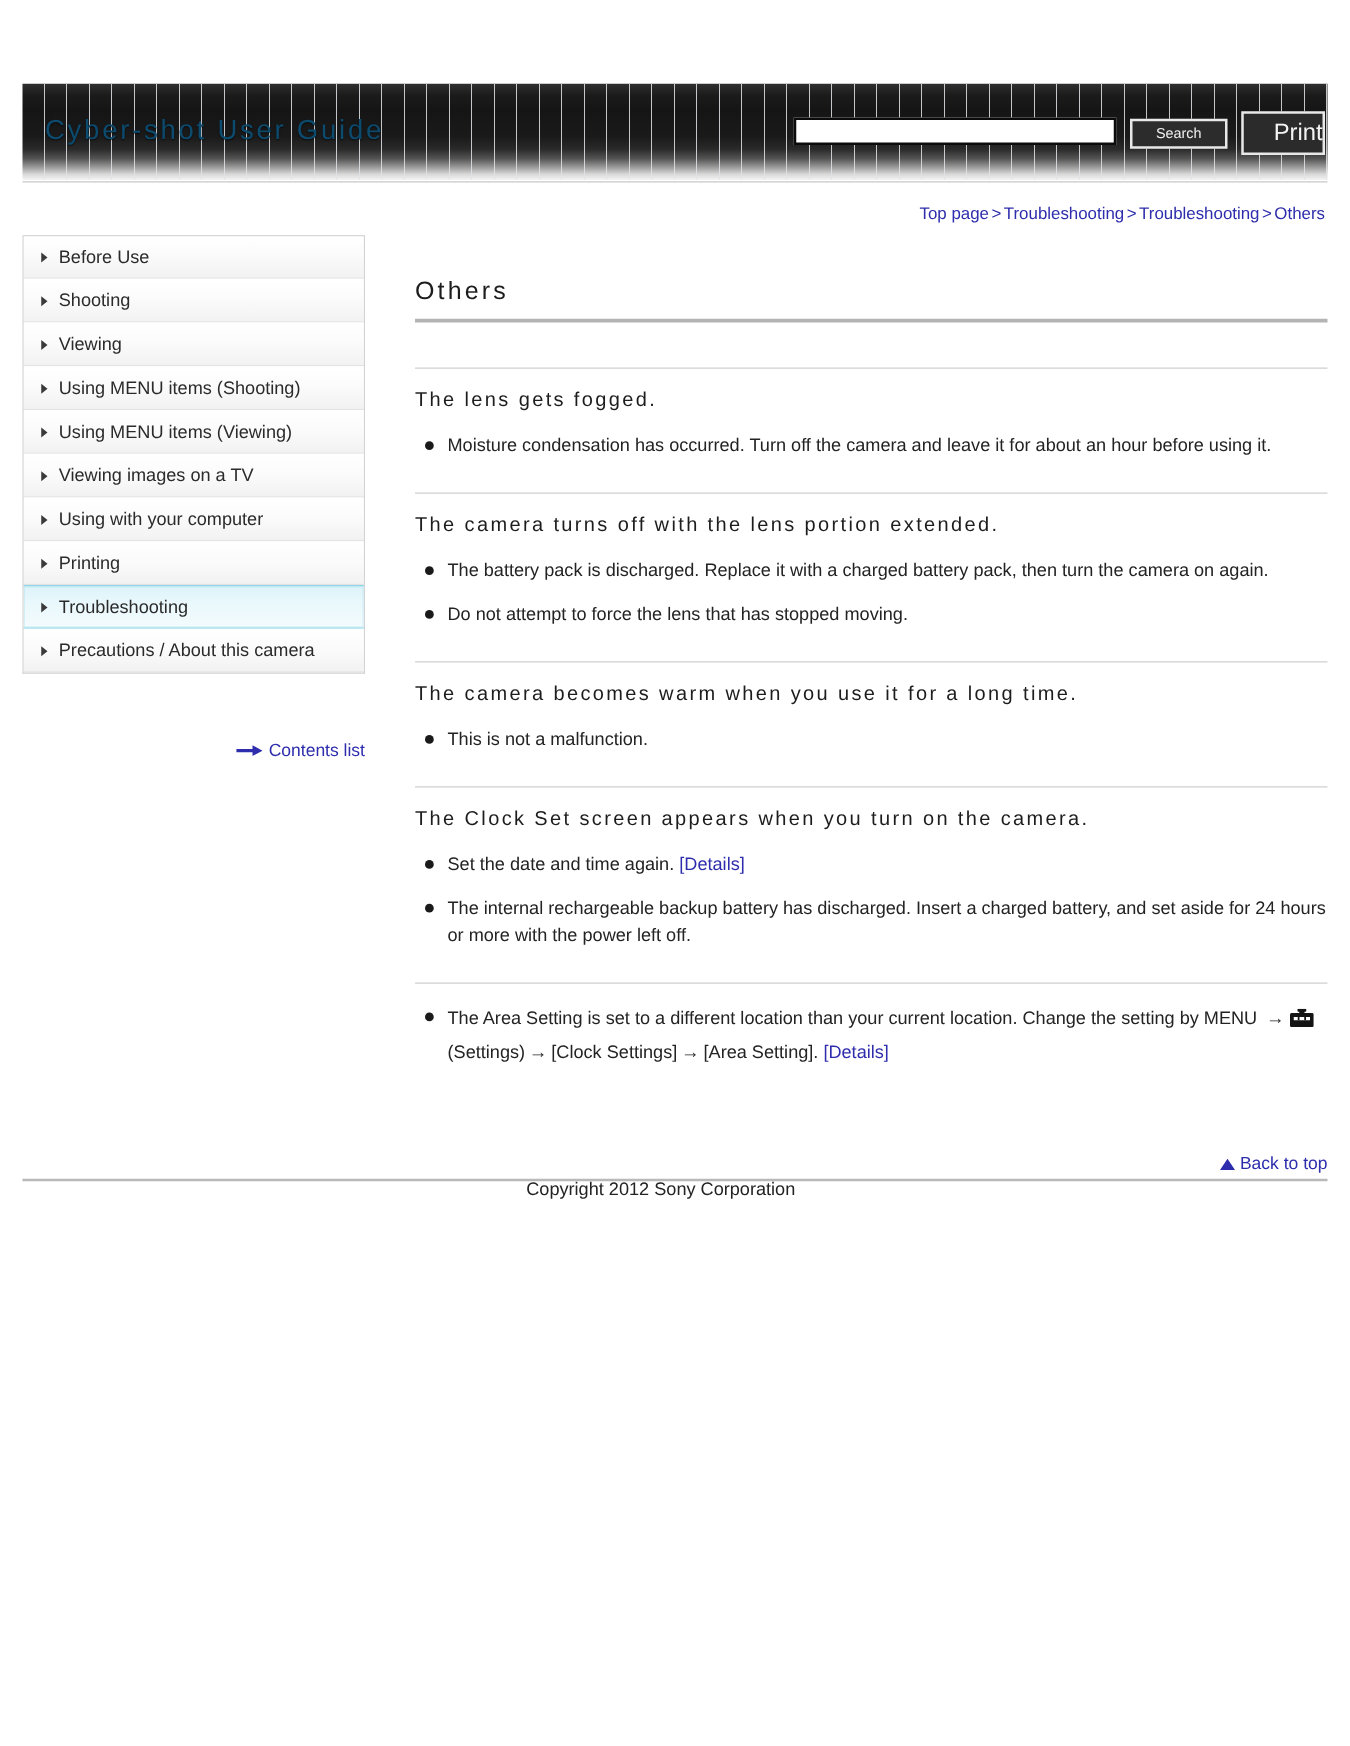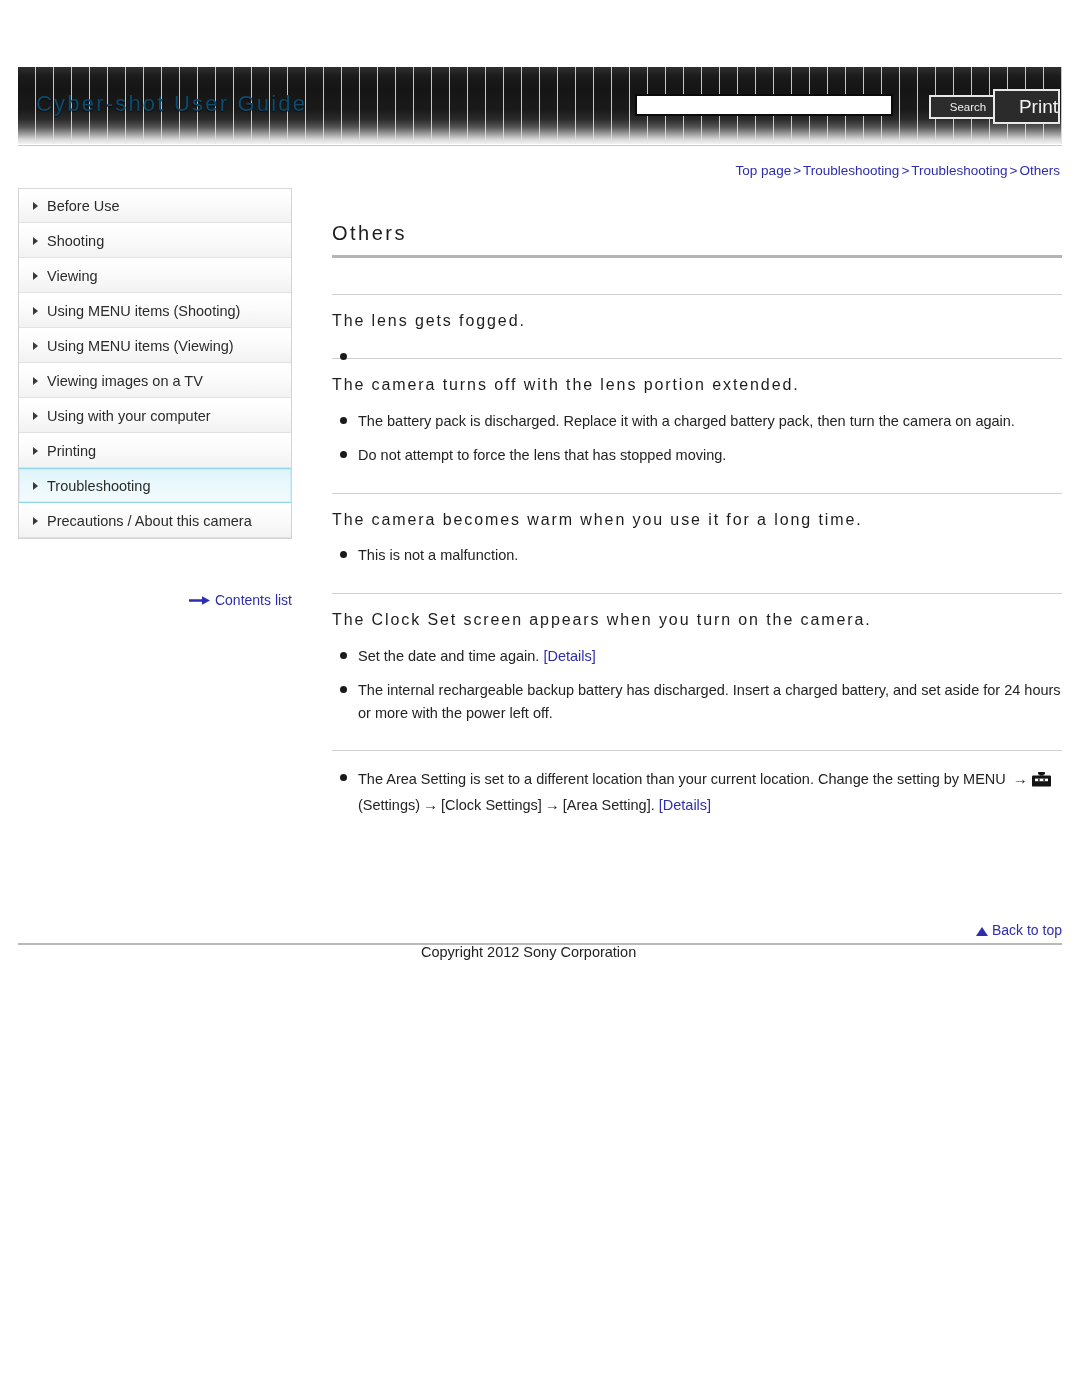--- a/index.html
+++ b/index.html
@@ -95,21 +95,20 @@
     background: #2c2c2c;
     border: 2px solid #e8e8e8;
     box-sizing: border-box;
     color: #f0f0f0;
     font-family: "Liberation Sans", sans-serif;
     font-size: 11.5px;
     line-height: 20px;
     text-align: center;
     cursor: pointer;
     padding: 0;
-    margin-left: 25px;
   }
   .btn-print {
     position: absolute;
     left: 975px;
     top: 22px;
     width: 67px;
     height: 35px;
     background: #2b2b2b;
     border: 2px solid #e8e8e8;
     box-sizing: border-box;
@@ -347,21 +346,21 @@
 </div>
 
 <main class="main">
   <h1 class="page-title">Others</h1>
   <div class="title-rule"></div>
   <div id="sections">
       <section class="section">
         <div class="section-rule"></div>
         <h2 class="section-title">The lens gets fogged.</h2>
         <ul class="bullets">
-          <li><span class="dot"></span></li>
+          <li><span class="dot"></span><span>Moisture condensation has occurred. Turn off the camera and leave it for about an hour before using it.</span></li>
         </ul>
       </section>
       <section class="section">
         <div class="section-rule"></div>
         <h2 class="section-title">The camera turns off with the lens portion extended.</h2>
         <ul class="bullets">
           <li><span class="dot"></span><span>The battery pack is discharged. Replace it with a charged battery pack, then turn the camera on again.</span></li>
           <li><span class="dot"></span><span>Do not attempt to force the lens that has stopped moving.</span></li>
         </ul>
       </section>

